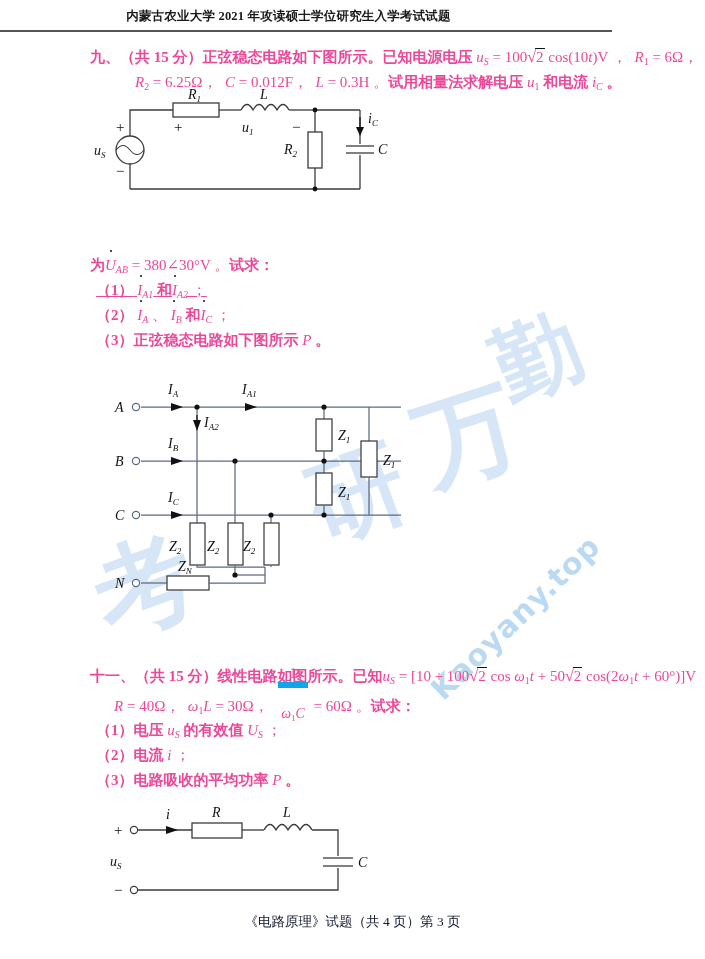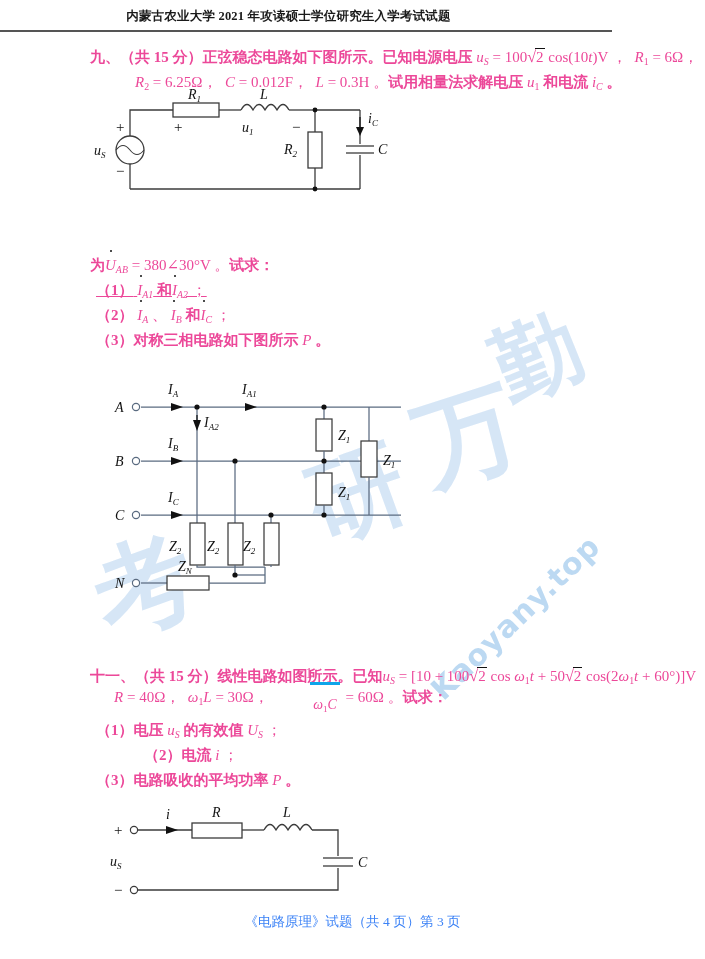--- a/index.html
+++ b/index.html
@@ -83,21 +83,21 @@
   }
   .frac {
     display: inline-block;
     vertical-align: -0.52em;
     text-align: center;
     line-height: 1.05;
     font-size: 0.92em;
     margin: 0 2px;
   }
   .frac .num { display: block; padding: 0 3px 1px 3px; }
-  .frac .den { display: block; border-top: 3px solid #0ea5e9; padding: 13px 3px 0 3px; margin-left: 32px; }
+  .frac .den { display: block; border-top: 6px solid #0ea5e9; padding: 19px 3px 0 3px; }
 
   
   .diagram {
     position: absolute;
   }
   .diagram svg { display: block; overflow: visible; }
   .lbl {
     font-family: "Liberation Serif", "DejaVu Serif", serif;
     font-style: italic;
     font-size: 14px;
@@ -117,21 +117,21 @@
   }
 
   
   .footer {
     position: absolute;
     left: 0;
     width: 705px;
     text-align: center;
     font-family: "Liberation Serif", "DejaVu Serif", serif;
     font-size: 13.5px;
-    color: #3b82f6;
+    color: #0f172a;
   }
 
   
   .wm {
     position: absolute;
     color: #cfe2f5;
     pointer-events: none;
     user-select: none;
     font-weight: bold;
   }
@@ -234,21 +234,21 @@
 
   <div class="qtext" style="left:96px; top:278px;text-decoration:underline;">
     <span class="bold">（1）</span><span>&nbsp;<span class="dotover mathit">I</span><sub>A1</sub>&nbsp;</span><span class="bold">和</span><span><span class="dotover mathit">I</span><sub>A2</sub>&nbsp;；</span>
   </div>
 
   <div class="qtext" style="left:96px; top:303px;">
     <span class="bold">（2）</span><span>&nbsp;<span class="dotover mathit">I</span><sub>A</sub>&nbsp;、</span><span>&nbsp;<span class="dotover mathit">I</span><sub>B</sub>&nbsp;</span><span class="bold">和</span><span><span class="dotover mathit">I</span><sub>C</sub>&nbsp;；</span>
   </div>
 
   <div class="qtext" style="left:96px; top:328px;">
-    <span class="bold">（3）</span><span class="bold">对称三相电路如下图所示</span><span>&nbsp;<span class="mathit">P</span>&nbsp;</span><span class="bold">。</span>
+    <span class="bold">（3）</span><span class="bold">正弦稳态电路如下图所示</span><span>&nbsp;<span class="mathit">P</span>&nbsp;</span><span class="bold">。</span>
   </div>
 
   <div class="diagram" style="left:105px; top:375px;">
     <svg width="320" height="225" viewBox="0 0 320 225">
       <g fill="none" stroke="#5a6b80" stroke-width="1.25">
 
         <path d="M 36 32 L 296 32"></path>
 
         <path d="M 36 86 L 296 86"></path>
 
@@ -342,21 +342,21 @@
   </div>
 
   <div class="qtext" style="left:114px; top:667px;">
     <span><span class="mathit">R</span> <span class="up">= 40Ω</span>，</span><span>&nbsp;&nbsp;<span class="mathit">ω</span><sub class="upn">1</sub><span class="mathit">L</span> <span class="up">= 30Ω</span>，</span><span>&nbsp;&nbsp;<span class="frac"><span class="num up">1</span><span class="den"><span class="mathit">ω</span><sub class="upn">1</sub><span class="mathit">C</span></span></span> <span class="up">= 60Ω</span> 。</span><span class="bold">试求：</span>
   </div>
 
   <div class="qtext" style="left:96px; top:718px;">
     <span class="bold">（1）</span><span class="bold">电压</span><span>&nbsp;<span class="mathit">u</span><sub>S</sub>&nbsp;</span><span class="bold">的有效值</span><span>&nbsp;<span class="mathit">U</span><sub>S</sub>&nbsp;；</span>
   </div>
 
-  <div class="qtext" style="left:96px; top:743px;margin-left:48px;">
+  <div class="qtext" style="left:96px; top:743px;">
     <span class="bold">（2）</span><span class="bold">电流</span><span>&nbsp;<span class="mathit">i</span>&nbsp;；</span>
   </div>
 
   <div class="qtext" style="left:96px; top:768px;">
     <span class="bold">（3）</span><span class="bold">电路吸收的平均功率</span><span>&nbsp;<span class="mathit">P</span>&nbsp;</span><span class="bold">。</span>
   </div>
 
   <div class="diagram" style="left:112px; top:808px;">
     <svg width="270" height="95" viewBox="0 0 270 95">
       <g fill="none" stroke="#3b3b3b" stroke-width="1.3">

